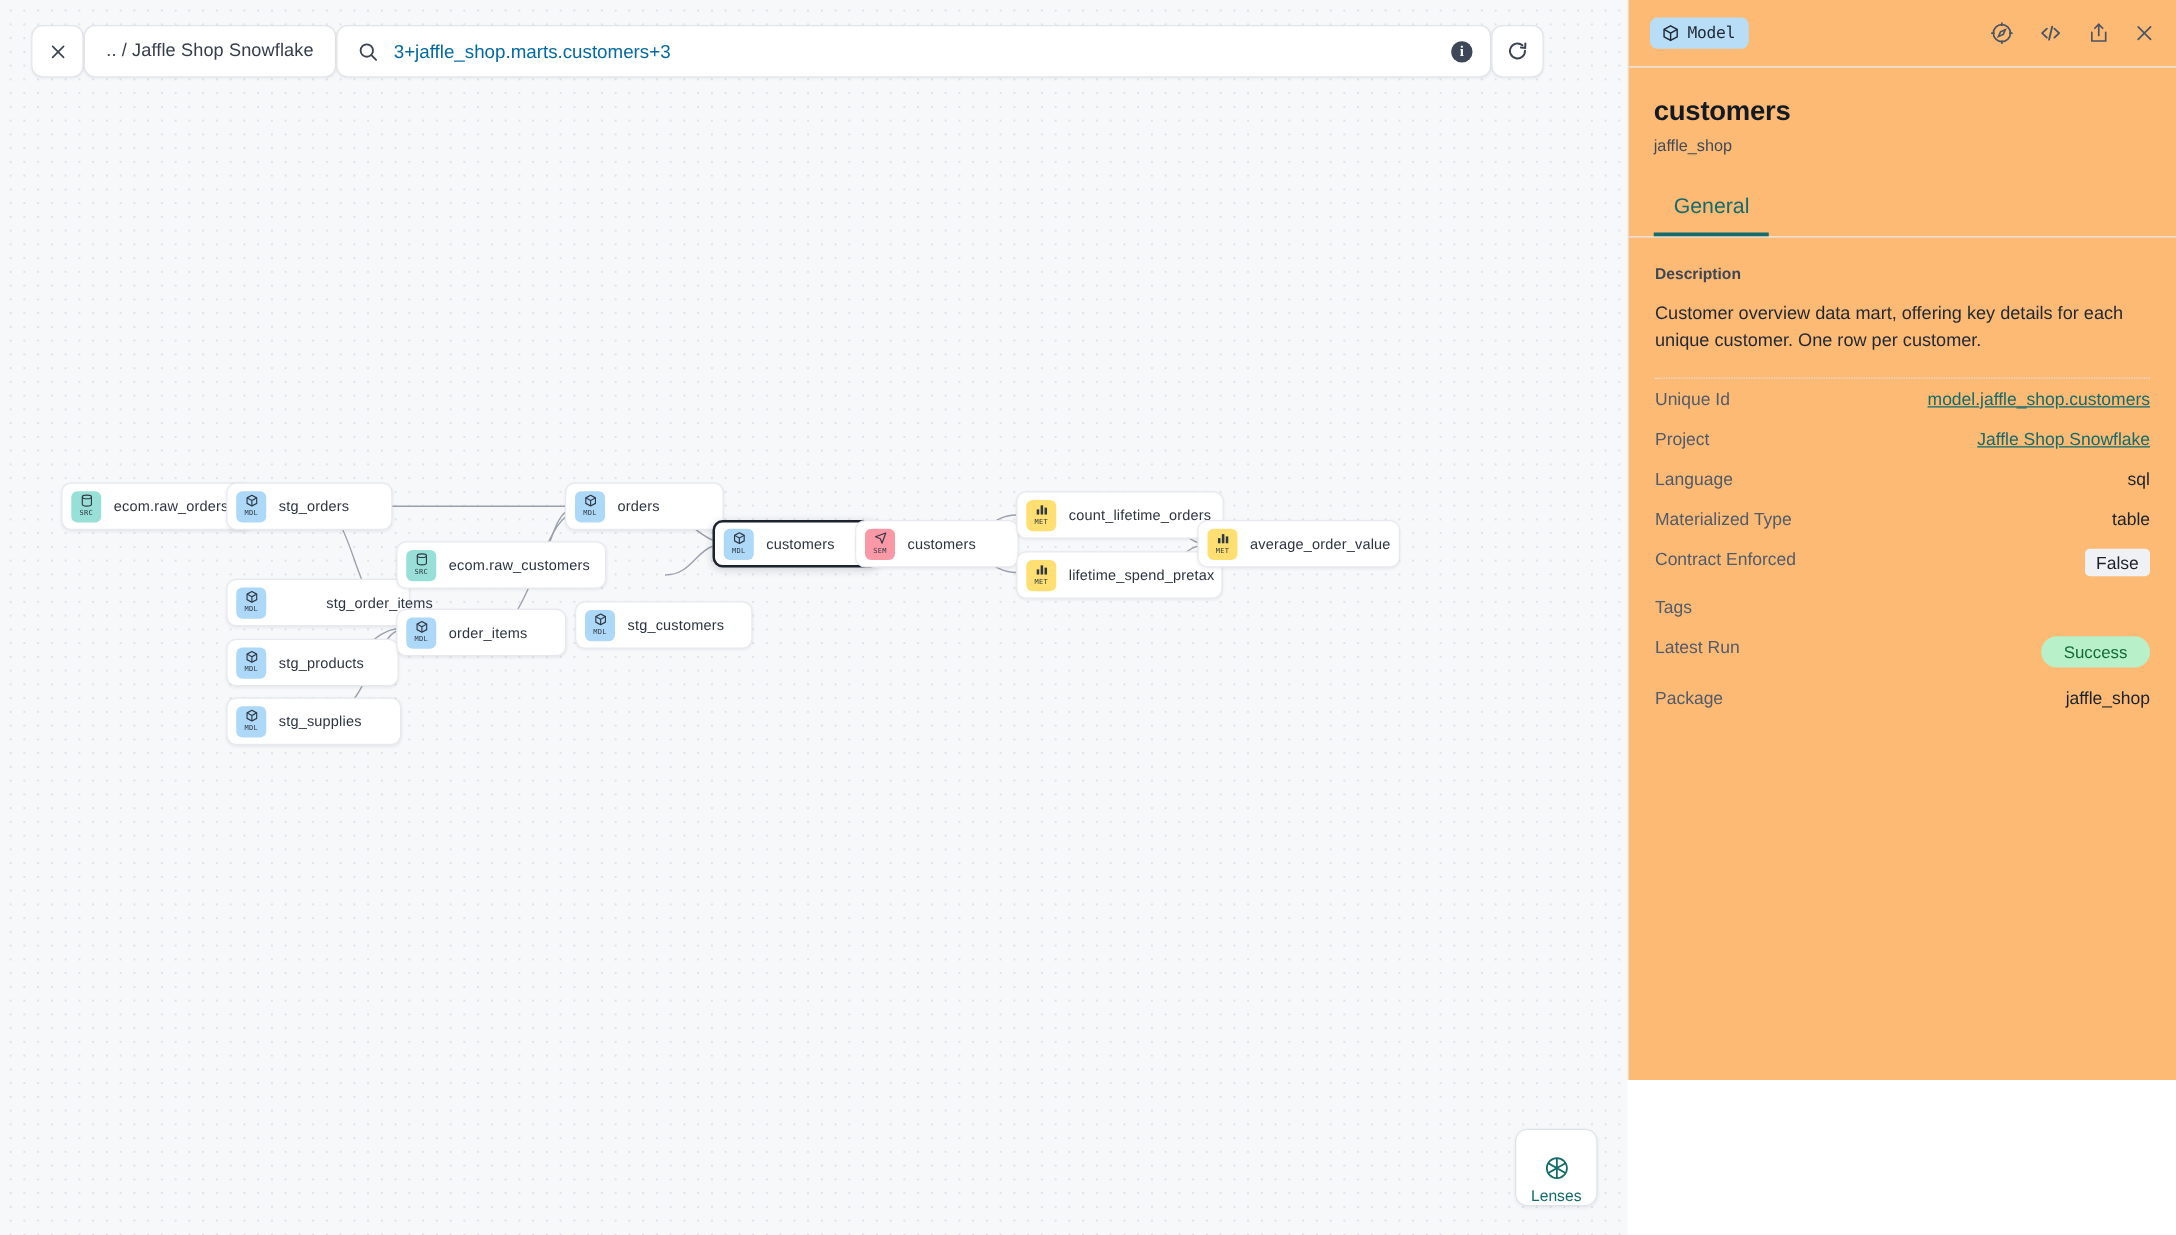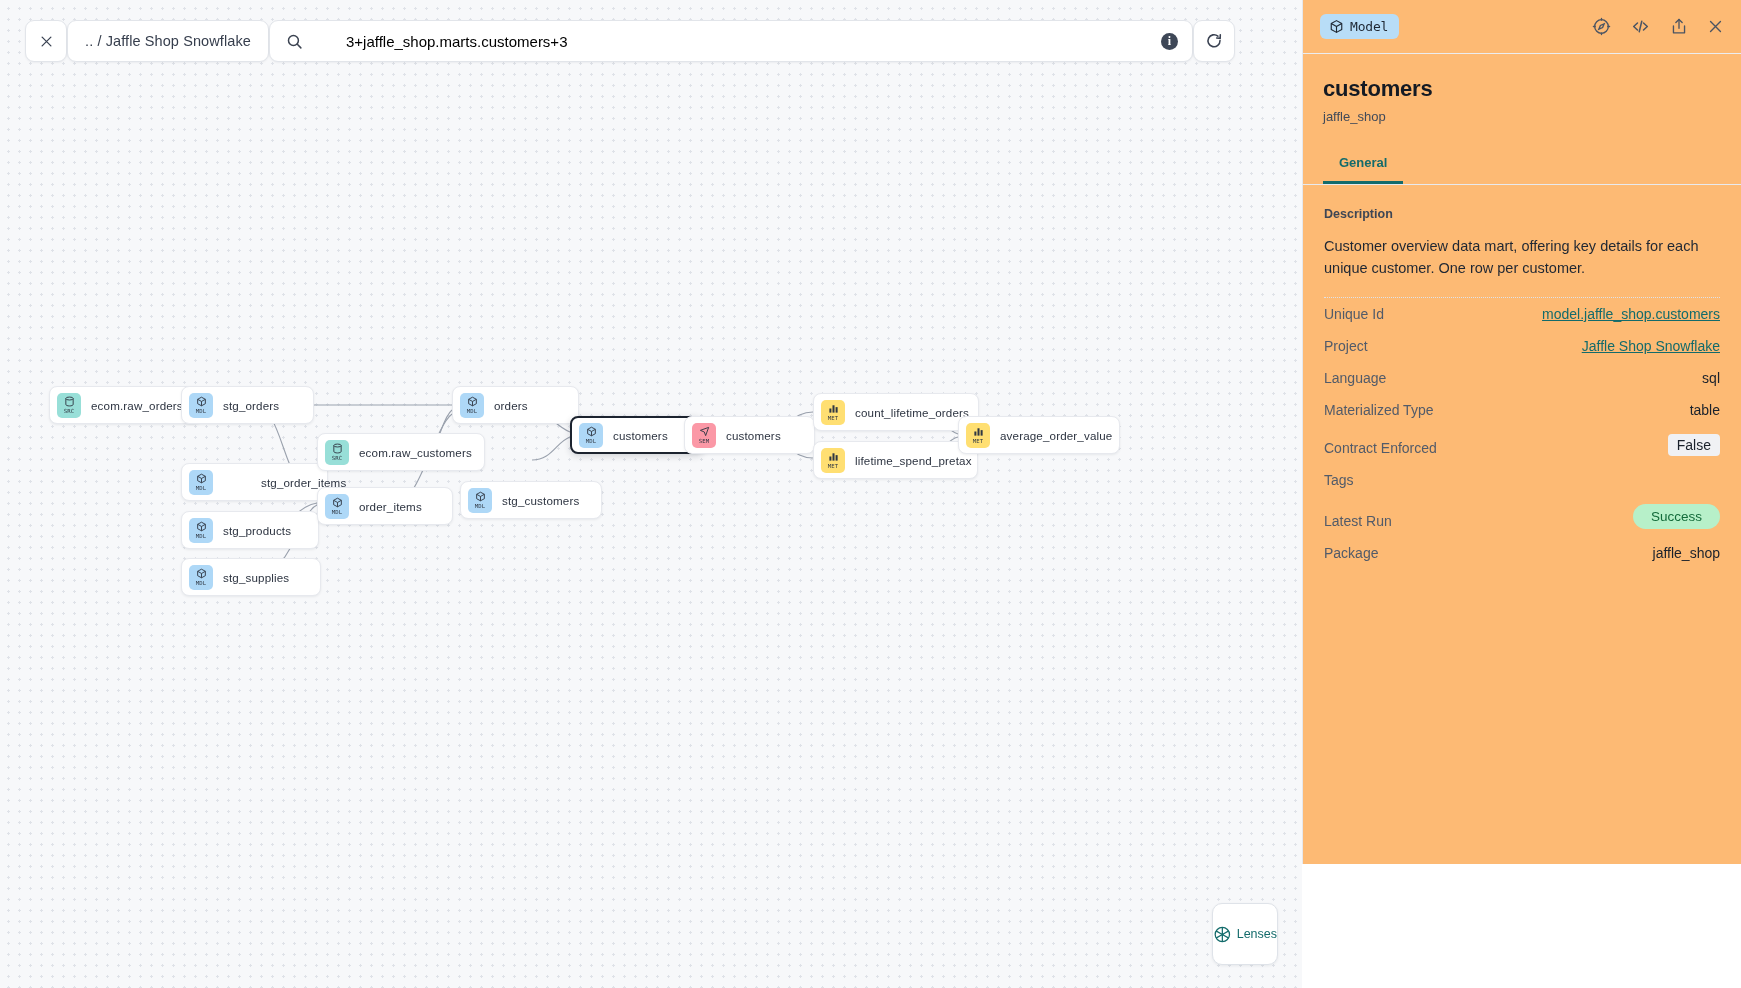--- a/index.html
+++ b/index.html
@@ -32,22 +32,22 @@
     box-shadow: 0 1px 2px rgba(16,24,40,.05); cursor: pointer; color: #3a4252;
   }
   .tb-close { width: 42px; }
   .tb-crumb { padding: 0 17px; font-size: 14.5px; color: #353d4c; white-space: nowrap; letter-spacing: .1px; }
   .tb-search {
     width: 924px; height: 42px; background: #fff; border: 1px solid #e2e5ea; border-radius: 9px;
     display: flex; align-items: center; padding: 0 14px 0 16px; gap: 12px;
     box-shadow: 0 1px 2px rgba(16,24,40,.05);
   }
   .tb-search input {
-    flex: 1; border: 0; outline: 0; font-size: 15px; color: #000000;
-    font-family: "Liberation Sans", sans-serif; background: transparent; margin-left: 31px;
+    flex: 1; border: 0; outline: 0; font-size: 15px; color: #0369a1;
+    font-family: "Liberation Sans", sans-serif; background: transparent;
   }
   .tb-refresh { width: 42px; }
   .info-dot {
     width: 17px; height: 17px; border-radius: 50%; background: #3e4757;
     color: #fff; font-size: 12px; font-weight: bold; font-family: "Liberation Serif", serif;
     display: flex; align-items: center; justify-content: center; cursor: pointer; flex: none;
   }
 
   
   .graph { position: absolute; inset: 0; }
@@ -68,21 +68,21 @@
   .badge .tag { font-size: 5.6px; font-family: "DejaVu Sans Mono", monospace; color: #2f3743; letter-spacing: .2px; line-height: 7px; }
   .b-src { background: #98dfd8; }
   .b-mdl { background: #aed8f7; }
   .b-sem { background: #fb98a6; }
   .b-met { background: #ffdf72; }
 
   
   .lenses {
     position: absolute; right: 24px; bottom: 23px; width: 66px; height: 62px;
     background: #fff; border: 1px solid #dfe3e9; border-radius: 10px;
-    display: flex; flex-direction: row; align-items: center; justify-content: flex-end; gap: 5px;
+    display: flex; flex-direction: column; align-items: center; justify-content: flex-end; gap: 5px;
     box-shadow: 0 1px 3px rgba(16,24,40,.07); cursor: pointer; z-index: 6;
   }
   .lenses .lbl { font-size: 12.5px; color: #136b6b; }
 
   
   .panel { width: 439px; height: 864px; background: #fdba74; border-left: 1px solid #e6e8ec; flex: none; display: flex; flex-direction: column; }
   .panel-top {
     height: 54px; display: flex; align-items: center; justify-content: space-between;
     padding: 0 17px 0 17px; border-bottom: 1px solid #ebedf1;
   }
@@ -92,28 +92,28 @@
   }
   .model-chip .t { font-size: 13px; font-family: "DejaVu Sans Mono", monospace; color: #1e2733; letter-spacing: -.2px; }
   .panel-icons { display: flex; align-items: center; gap: 19px; color: #4b5462; }
   .panel-icons > span { cursor: pointer; display: flex; }
 
   .panel-head { padding: 22px 20px 0 20px; }
   .ph-title { font-size: 22px; font-weight: bold; color: #141a23; letter-spacing: -.2px; }
   .ph-sub { font-size: 13px; color: #414a59; margin-top: 7px; }
 
   .tabs { display: flex; padding: 0 20px; margin-top: 22px; border-bottom: 1px solid #e8eaee; }
-  .tab { font-size: 13px; color: #136b6b; font-weight: bold; padding: 9px 16px 11px 16px; border-bottom: 3px solid #136b6b; cursor: pointer; }
+  .tab { font-size: 17px; color: #136b6b; font-weight: normal; padding: 9px 16px 11px 16px; border-bottom: 3px solid #136b6b; cursor: pointer; }
 
   .panel-body { padding: 22px 21px 0 21px; overflow-y: auto; flex: 1; }
   .sec-label { font-size: 12.5px; font-weight: bold; color: #3e4654; margin-bottom: 14px; }
   .desc { font-size: 14.5px; color: #1f2733; line-height: 1.55; padding-bottom: 17px; border-bottom: 1px dotted #dfe2e7; }
 
   .row {
-    display: flex; align-items: flex-end; justify-content: space-between;
+    display: flex; align-items: flex-start; justify-content: space-between;
     min-height: 32px; padding: 8px 0; gap: 2px;
   }
   .row .k { font-size: 14px; color: #525b69; white-space: nowrap; }
   .row .v { font-size: 14px; color: #1a212b; text-align: right; }
   .row .v.link { color: #136b6b; text-decoration: underline; cursor: pointer; }
   .row .v.pill-gray { background: #f0f1f4; border-radius: 4px; padding: 3px 9px; }
   .row .v.pill-green { background: #b7f0c9; color: #136b3a; border-radius: 14px; padding: 5px 18px; font-size: 13.5px; }
   .v-wrap { display: flex; align-items: center; gap: 9px; }
   .copy-ico { color: #3d4654; cursor: pointer; display: flex; }
 </style>

